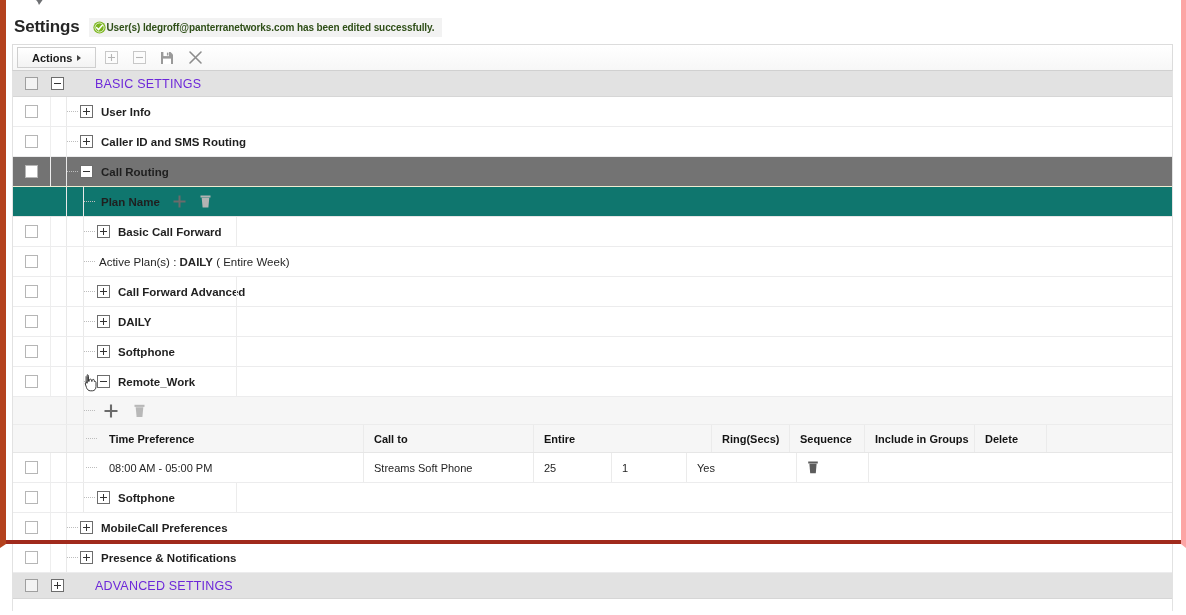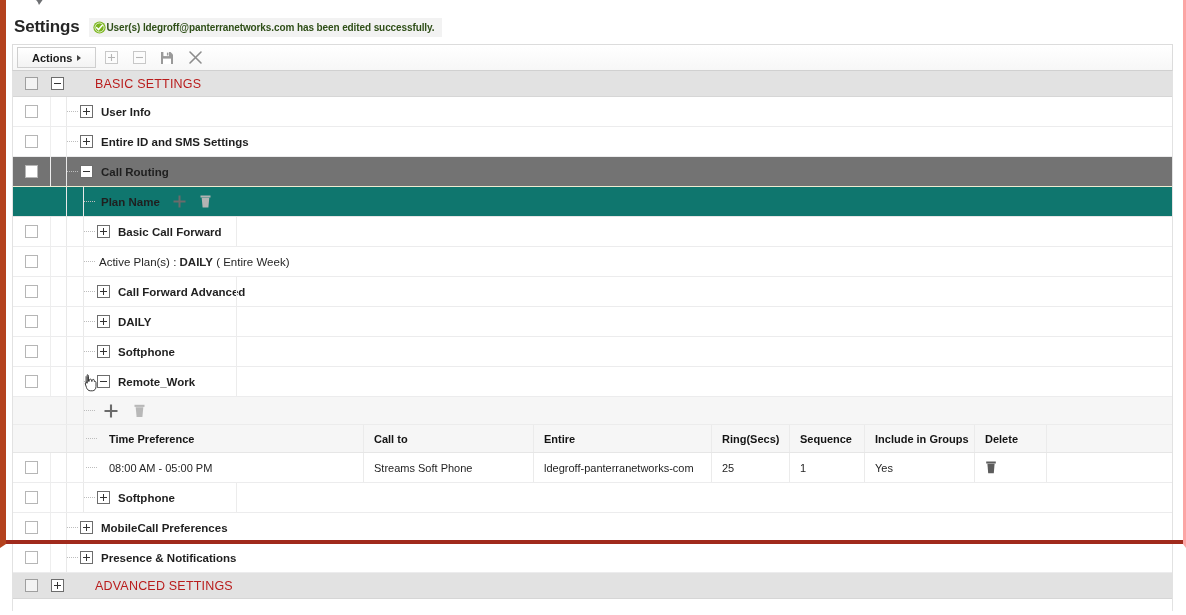--- a/index.html
+++ b/index.html
@@ -12,21 +12,21 @@
     font-family: "Liberation Sans", sans-serif;
     -webkit-font-smoothing: antialiased;
   }
 
   
   #frame {
     position: relative;
     width: 1186px; height: 548px;
     background: #ffffff;
     border-left: 6px solid #b4421e;
-    border-right: 3px solid #fca5a5;
+    border-right: 5px solid #fca5a5;
     border-bottom: 4px solid #ffffff;
   }
   #frame::after{
     content:"";
     position:absolute; left:0; right:0; bottom:0; height:4px;
     background:#a02a1c;
   }
 
   #page {
     position: relative;
@@ -198,21 +198,21 @@
   .label {
     font-size: 11.5px;
     font-weight: bold;
     color: #1f1f1f;
     margin-left: 8px;
     white-space: nowrap;
   }
   .label.section-label {
     font-size: 12.5px;
     font-weight: normal;
-    color: #b91c1c;
+    color: #6d28d9;
     letter-spacing: 0.2px;
     margin-left: 31px;
   }
 
   
   .plan-text {
     font-size: 11.5px;
     color: #262626;
     white-space: nowrap;
     margin-left: 2px;
@@ -357,21 +357,21 @@
 
     <div class="row">
       <div class="cb-cell">
         <div class="cbx"></div>
       </div>
       <div class="rail-gap"></div>
       <div class="rail"></div>
       <div class="node">
         <span class="elbow"></span>
         <div class="plusbox plus"></div>
-        <span class="label">Entire ID and SMS Settings</span>
+        <span class="label">Caller ID and SMS Routing</span>
       </div>
     </div>
 
     <div class="row highlight">
       <div class="cb-cell">
         <div class="cbx"></div>
       </div>
       <div class="rail-gap"></div>
       <div class="rail"></div>
       <div class="node">
@@ -553,21 +553,20 @@
         <div class="cbx"></div>
       </div>
       <div class="rail-gap"></div>
       <div class="rail"></div>
       <div class="rail-gap wide"></div>
       <div class="rail"></div>
       <span class="elbow" style="margin-left:2px"></span>
       <div class="dt-row">
         <div class="dt-cell c-time">08:00 AM - 05:00 PM</div>
         <div class="dt-cell c-callto">Streams Soft Phone</div>
-        <div class="dt-cell c-number">ldegroff-panterranetworks-com</div>
         <div class="dt-cell c-ring">25</div>
         <div class="dt-cell c-seq">1</div>
         <div class="dt-cell c-groups">Yes</div>
         <div class="dt-cell c-del">
           <span class="icon-btn">
             <svg width="12" height="15" viewBox="0 0 12 15">
               <rect x="1.2" y="1.5" width="9.6" height="2" fill="#5c5c5c"></rect>
               <path d="M2.4 3.8 H9.6 L8.8 13.2 H3.2 Z" fill="#5c5c5c"></path>
             </svg>
           </span>

